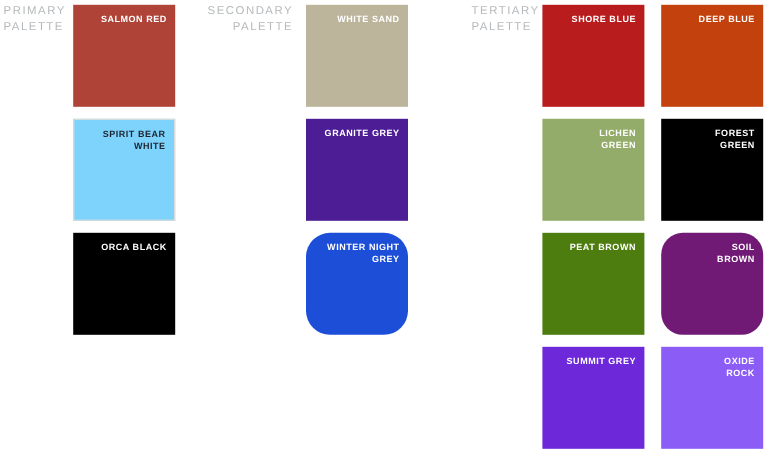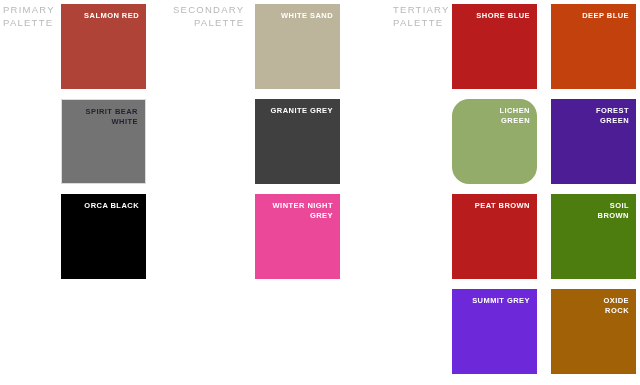--- a/index.html
+++ b/index.html
@@ -96,85 +96,85 @@
 
   <div class="section-heading heading-tertiary" style="color: rgb(182, 185, 187);">TERTIARY
 PALETTE</div>
 
   <div class="column col-primary">
 
     <div class="swatch row-1" style="background-color: rgb(176, 67, 56);">
       <div class="swatch-label on-dark">SALMON RED</div>
     </div>
 
-    <div class="swatch row-2 outlined" style="background-color: #737373;">
+    <div class="swatch row-2 outlined" style="background-color: #7dd3fc;">
       <div class="swatch-label on-light">SPIRIT BEAR
 WHITE</div>
     </div>
 
     <div class="swatch row-3" style="background-color: rgb(0, 0, 0); text-decoration: underline;">
       <div class="swatch-label on-dark">ORCA BLACK</div>
     </div>
 
   </div>
 
   <div class="column col-secondary">
 
     <div class="swatch row-1" style="background-color: rgb(188, 180, 155);">
       <div class="swatch-label on-dark">WHITE SAND</div>
     </div>
 
-    <div class="swatch row-2" style="background-color: #404040;">
+    <div class="swatch row-2" style="background-color: #4c1d95;">
       <div class="swatch-label on-dark">GRANITE GREY</div>
     </div>
 
-    <div class="swatch row-3" style="background-color: #ec4899;">
+    <div class="swatch row-3" style="background-color: #1d4ed8; border-radius: 20px;">
       <div class="swatch-label on-dark">WINTER NIGHT
 GREY</div>
     </div>
 
   </div>
 
   <div class="column col-tertiary-a">
 
     <div class="swatch row-1" style="background-color: #b91c1c;">
       <div class="swatch-label on-dark">SHORE BLUE</div>
     </div>
 
-    <div class="swatch row-2" style="background-color: rgb(147, 172, 105); border-radius: 17px;">
+    <div class="swatch row-2" style="background-color: rgb(147, 172, 105);">
       <div class="swatch-label on-dark">LICHEN
 GREEN</div>
     </div>
 
-    <div class="swatch row-3" style="background-color: #b91c1c;">
+    <div class="swatch row-3" style="background-color: #4d7c0f;">
       <div class="swatch-label on-dark">PEAT BROWN</div>
     </div>
 
     <div class="swatch row-4" style="background-color: #6d28d9;">
       <div class="swatch-label on-dark">SUMMIT GREY</div>
     </div>
 
   </div>
 
   <div class="column col-tertiary-b">
 
     <div class="swatch row-1" style="background-color: #c2410c;">
       <div class="swatch-label on-dark">DEEP BLUE</div>
     </div>
 
-    <div class="swatch row-2" style="background-color: #4c1d95;">
+    <div class="swatch row-2" style="background-color: #000000;">
       <div class="swatch-label on-dark">FOREST
 GREEN</div>
     </div>
 
-    <div class="swatch row-3" style="background-color: #4d7c0f;">
+    <div class="swatch row-3" style="background-color: #701a75; border-radius: 18px;">
       <div class="swatch-label on-dark">SOIL
 BROWN</div>
     </div>
 
-    <div class="swatch row-4" style="background-color: #a16207;">
+    <div class="swatch row-4" style="background-color: #8b5cf6;">
       <div class="swatch-label on-dark">OXIDE
 ROCK</div>
     </div>
 
   </div>
 
 </div>
 
 </body></html>

